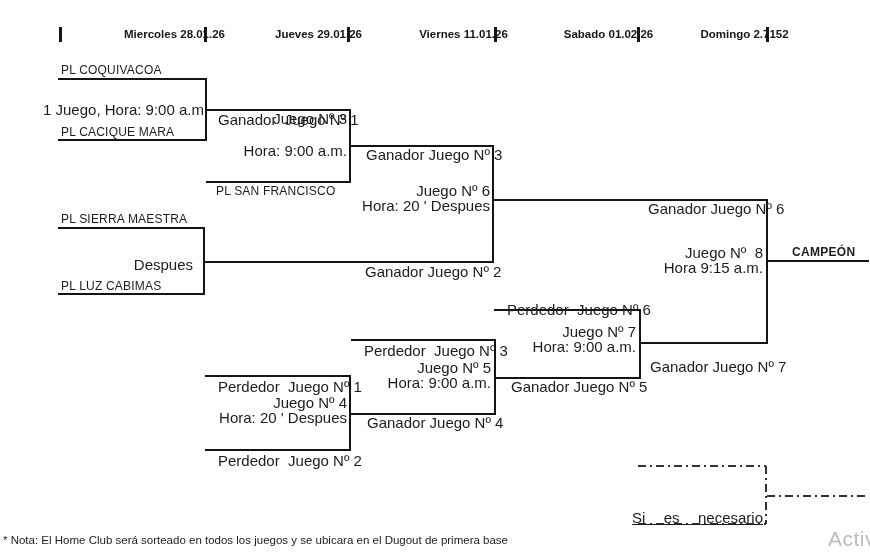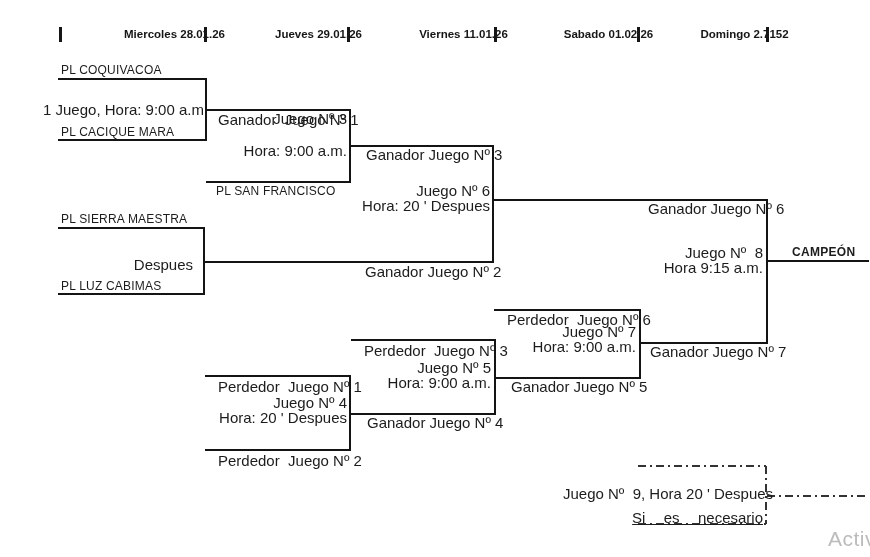--- a/index.html
+++ b/index.html
@@ -76,33 +76,33 @@
 
   <div class="lbl r" style="right:380px;top:184px;width:140px">Juego Nº 6</div>
   <div class="lbl r" style="right:380px;top:199px;width:140px">Hora: 20 ' Despues</div>
 
   <div class="lbl r" style="right:234px;top:325px;width:140px">Juego Nº 7</div>
   <div class="lbl r" style="right:234px;top:340px;width:140px">Hora: 9:00 a.m.</div>
 
   <div class="lbl r" style="right:107px;top:246px;width:140px">Juego Nº  8</div>
   <div class="lbl r" style="right:107px;top:261px;width:140px">Hora 9:15 a.m.</div>
 
-  <div class="lbl r" style="right:107px;top:487px;width:200px">Juego Nº  9, Hora 20 ' Despues</div>
   <div class="lbl r cond" style="right:107px;top:511px;width:200px">Si  es  necesario</div>
 
   <div class="lbl" style="left:218px;top:113px">Ganador  Juego Nº 1</div>
   <div class="lbl" style="left:365px;top:265px">Ganador Juego Nº 2</div>
   <div class="lbl" style="left:366px;top:148px">Ganador Juego Nº 3</div>
   <div class="lbl" style="left:367px;top:416px">Ganador Juego Nº 4</div>
   <div class="lbl" style="left:511px;top:380px">Ganador Juego Nº 5</div>
   <div class="lbl" style="left:648px;top:202px">Ganador Juego Nº 6</div>
-  <div class="lbl" style="left:650px;top:345px">Ganador Juego Nº 7</div>
+  <div class="lbl" style="left:650px;top:360px">Ganador Juego Nº 7</div>
   <div class="lbl" style="left:218px;top:380px">Perdedor  Juego Nº 1</div>
   <div class="lbl" style="left:218px;top:454px">Perdedor  Juego Nº 2</div>
   <div class="lbl" style="left:364px;top:344px">Perdedor  Juego Nº 3</div>
-  <div class="lbl" style="left:507px;top:313px">Perdedor  Juego Nº 6</div>
+  <div class="lbl" style="left:507px;top:303px">Perdedor  Juego Nº 6</div>
 
   <div class="lbl champ" style="left:792px;top:246px">CAMPEÓN</div>
 
+  <div class="lbl note" style="left:3px;top:534px">* Nota: El Home Club será sorteado en todos los juegos y se ubicara en el Dugout de primera base</div>
 
   <div class="wm">Activ</div>
 
 </div>
 
 </body></html>

